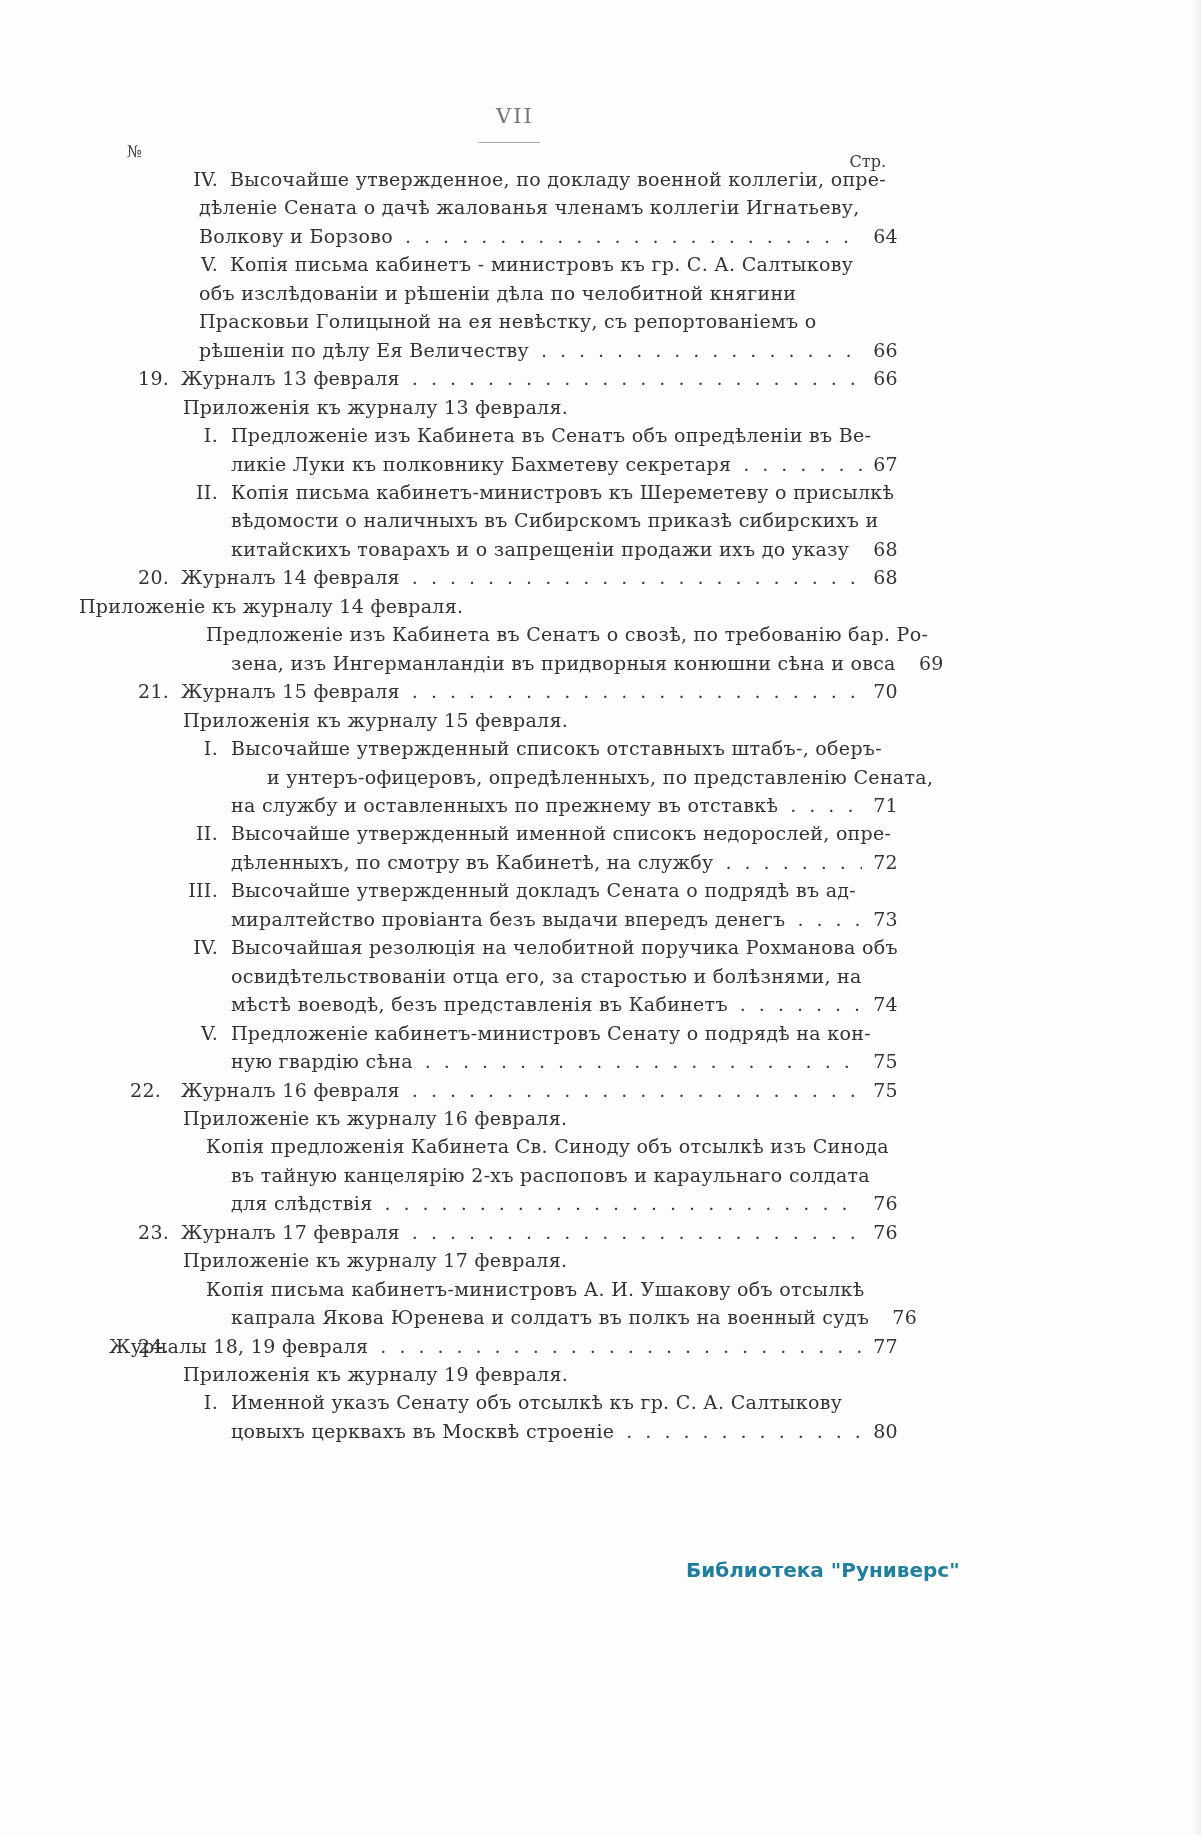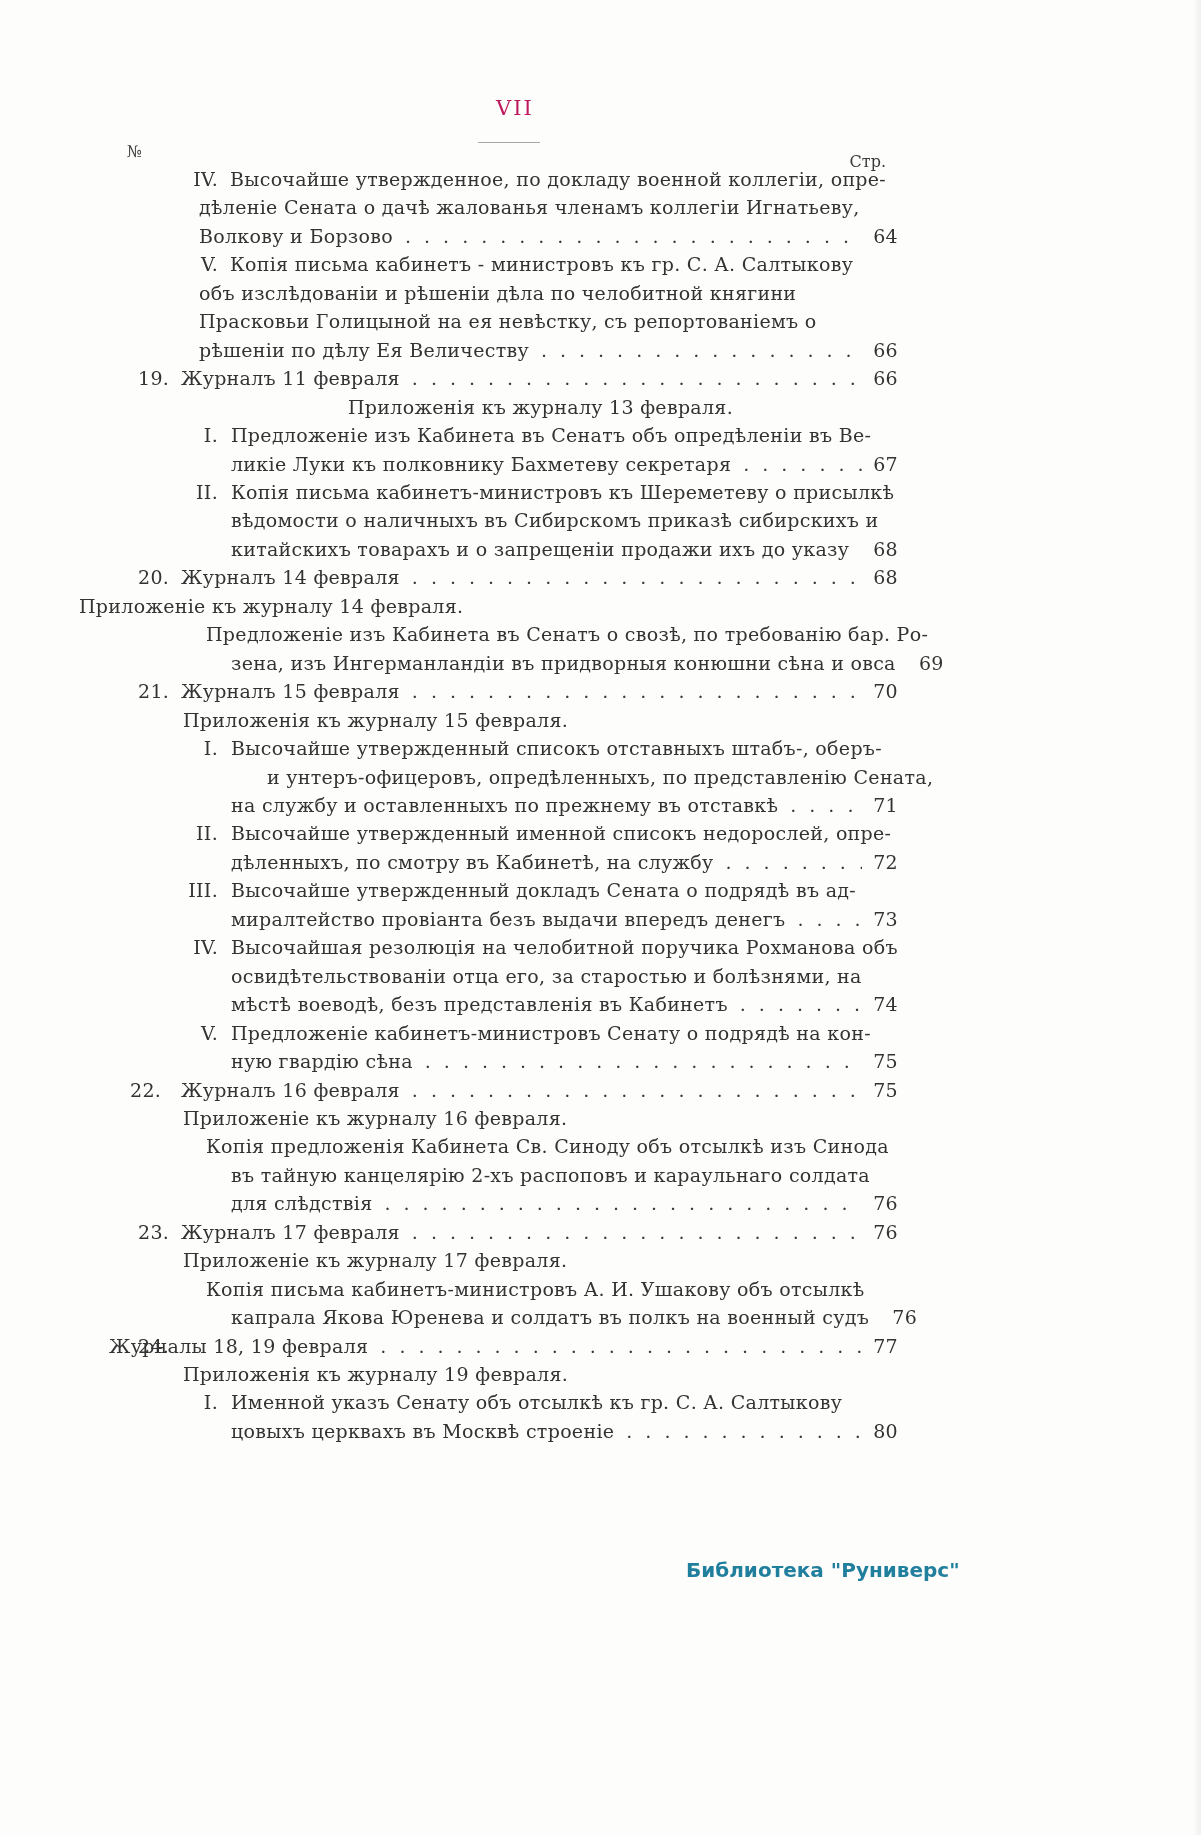--- a/index.html
+++ b/index.html
@@ -12,22 +12,22 @@
     color: #333;
     overflow: hidden;
   }
   .page::after { 
     content: "";
     position: absolute; top: 0; right: 0; width: 8px; height: 100%;
     background: linear-gradient(to right, rgba(0,0,0,0), rgba(0,0,0,0.05));
     pointer-events: none;
   }
   .pagenum {
-    position: absolute; top: 96px; left: 130px; width: 770px;
-    text-align: center; font-size: 21px; letter-spacing: 2px; color: #be185d;
+    position: absolute; top: 104px; left: 130px; width: 770px;
+    text-align: center; font-size: 21px; letter-spacing: 2px; color: #737373;
   }
   .headrule {
     position: absolute; top: 142px; left: 478px; width: 62px;
     border-top: 1px solid #a8a8a6; height: 0;
   }
   .colhead { position: absolute; font-size: 16px; color: #3a3a3a; }
   .colhead.left  { top: 142px; left: 127px; }
   .colhead.right { top: 152px; right: 315px; }
   .toc {
     position: absolute; top: 165px; left: 0; width: 898px;
@@ -93,25 +93,25 @@
       <div class="line" style="padding-left: 199px;">
         <span class="txt">Прасковьи Голицыной на ея невѣстку, съ репортованіемъ о</span>
       </div>
       <div class="line" style="padding-left: 199px;">
         <span class="txt">рѣшеніи по дѣлу Ея Величеству</span>
         <span class="leader"></span>
         <span class="pg">66</span>
       </div>
       <div class="line" style="padding-left: 181px;">
         <span class="marker" style="left: 138px; width: 40px; text-align: left;">19.</span>
-        <span class="txt">Журналъ 11 февраля</span>
+        <span class="txt">Журналъ 13 февраля</span>
         <span class="leader"></span>
         <span class="pg">66</span>
       </div>
-      <div class="line" style="padding-left: 183px; justify-content: center;">
+      <div class="line" style="padding-left: 183px;">
         <span class="txt">Приложенія къ журналу 13 февраля.</span>
       </div>
       <div class="line" style="padding-left: 231px;">
         <span class="marker" style="left: 148px; width: 70px; text-align: right;">I.</span>
         <span class="txt">Предложеніе изъ Кабинета въ Сенатъ объ опредѣленіи въ Ве-</span>
       </div>
       <div class="line" style="padding-left: 231px;">
         <span class="txt">ликіе Луки къ полковнику Бахметеву секретаря</span>
         <span class="leader"></span>
         <span class="pg">67</span>

